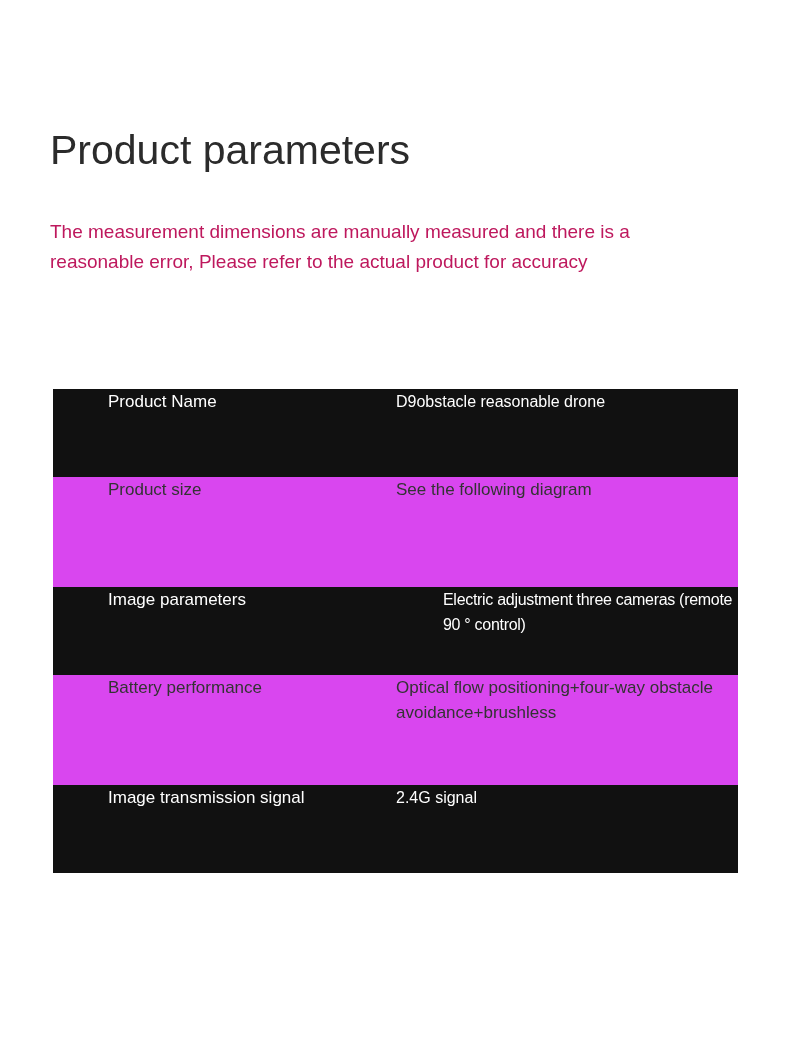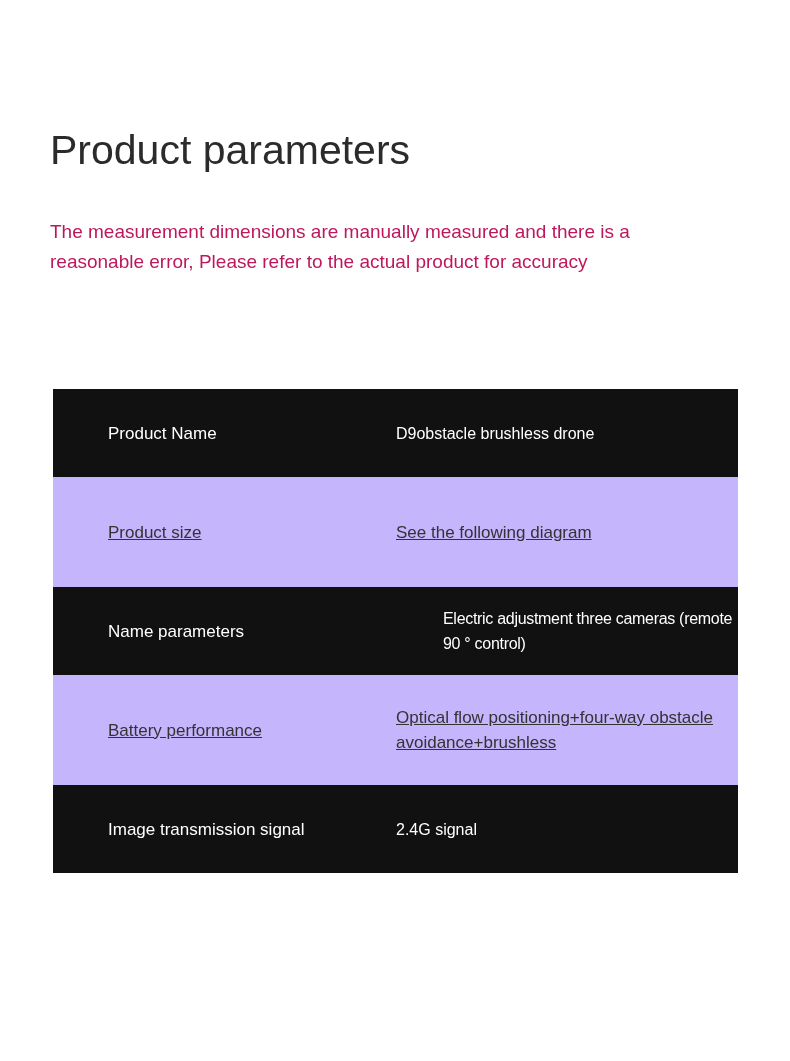--- a/index.html
+++ b/index.html
@@ -42,35 +42,33 @@
     font-weight: 400;
   }
   .table {
     position: absolute;
     left: 53px;
     top: 389px;
     width: 685px;
   }
   .row {
     display: flex;
-    align-items: center;
     box-sizing: border-box;
     width: 685px;
     padding-left: 55px;
   }
   .row.dark {
     background: #111111;
     color: #ffffff;
     height: 88px;
   }
   .row.light {
-    background: #c4b5fd;
+    background: #d946ef;
     color: #333333;
     height: 110px;
-    text-decoration: underline;
   }
   .cell-label {
     width: 288px;
     flex: 0 0 288px;
     font-size: 17px;
     line-height: 25px;
   }
   .cell-value {
     flex: 1 1 auto;
     font-size: 17px;
@@ -91,30 +89,30 @@
 <div class="page">
 
   <h1 class="title">Product parameters</h1>
 
   <p class="subtitle">The measurement dimensions are manually measured and there is a reasonable error, Please refer to the actual product for accuracy</p>
 
   <div class="table">
 
     <div class="row dark">
       <div class="cell-label">Product Name</div>
-      <div class="cell-value">D9obstacle brushless drone</div>
+      <div class="cell-value">D9obstacle reasonable drone</div>
     </div>
 
     <div class="row light">
       <div class="cell-label">Product size</div>
       <div class="cell-value">See the following diagram</div>
     </div>
 
     <div class="row dark compact">
-      <div class="cell-label">Name parameters</div>
+      <div class="cell-label">Image parameters</div>
       <div class="cell-value">Electric adjustment three cameras (remote 90 ° control)</div>
     </div>
 
     <div class="row light">
       <div class="cell-label">Battery performance</div>
       <div class="cell-value">Optical flow positioning+four-way obstacle avoidance+brushless</div>
     </div>
 
     <div class="row dark">
       <div class="cell-label">Image transmission signal</div>

